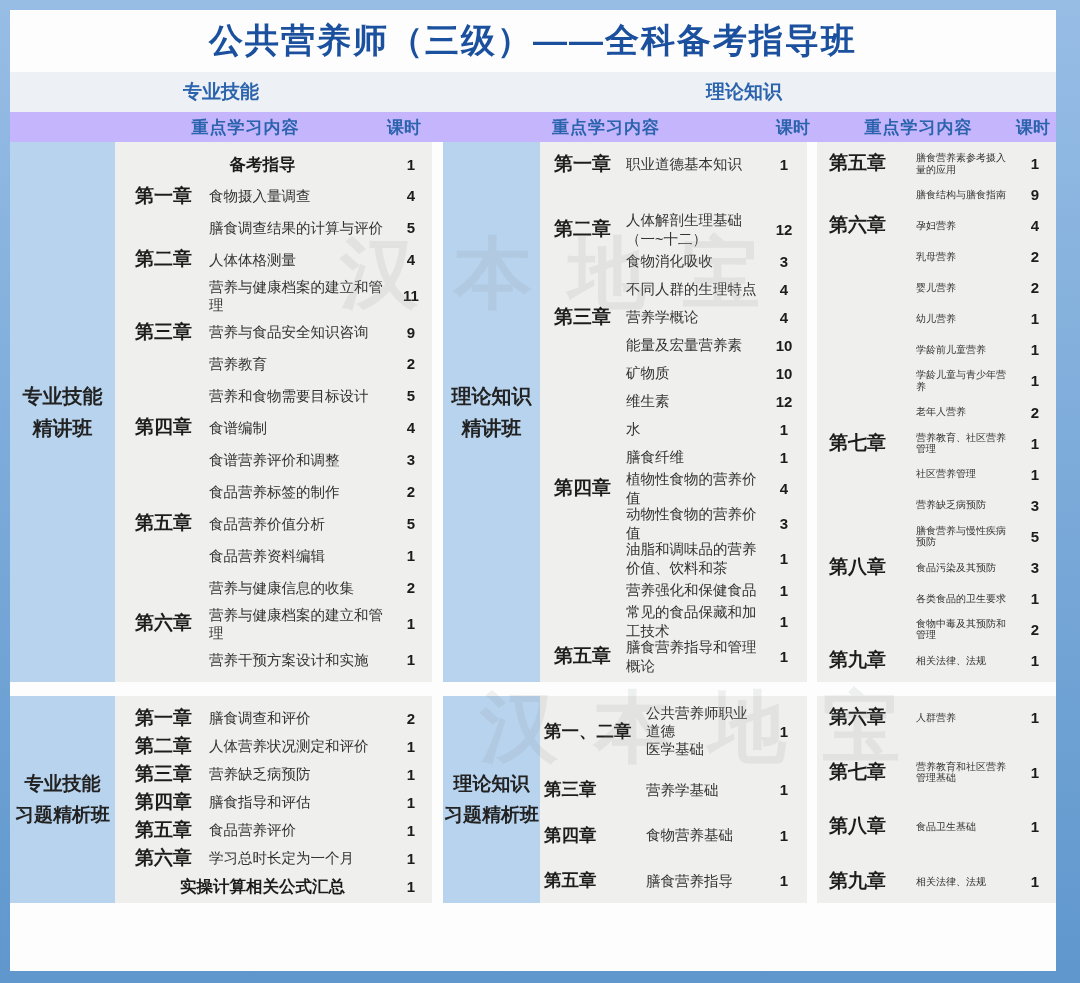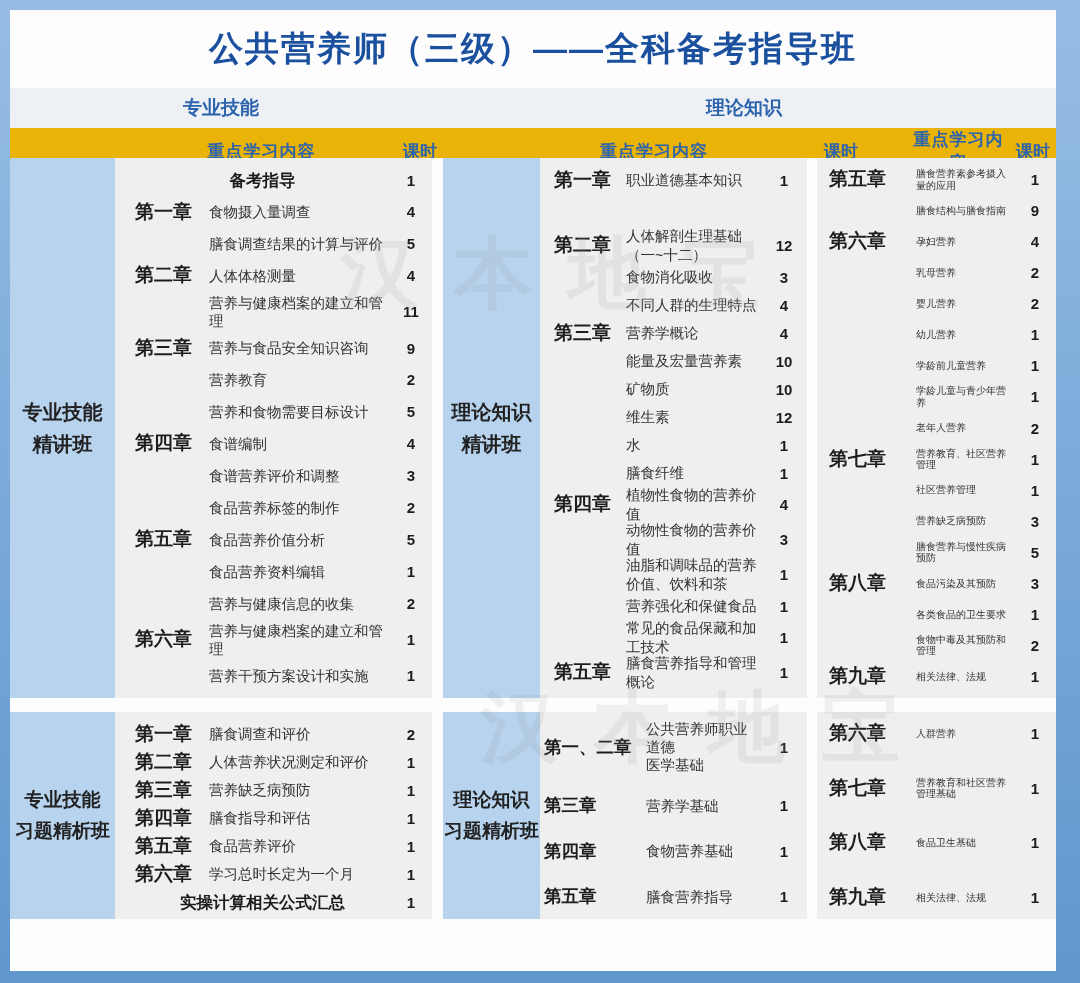--- a/index.html
+++ b/index.html
@@ -8,30 +8,30 @@
     --title-color:#1b509e; --header-color:#2b63ad; --notes-color:#2456a4;
     --chapter-color:#1d1d1d; --topic-color:#333333;
   }
   *{margin:0;padding:0;box-sizing:border-box;}
   body{font-family:"Liberation Sans","DejaVu Sans",sans-serif;}
   .page{position:relative;width:1080px;height:983px;
     background:linear-gradient(180deg,var(--page-border-top),var(--page-border-bottom));
     padding:10px 24px 12px 10px;overflow:hidden;}
   .inner{width:100%;height:100%;background:#fdfdfd;display:flex;flex-direction:column;}
 
-  .title-band{height:78px;display:flex;align-items:center;justify-content:center;background:#fdfdfd;}
+  .title-band{height:62px;display:flex;align-items:center;justify-content:center;background:#fdfdfd;}
   .title-band h1{font-size:34px;font-weight:700;color:var(--title-color);letter-spacing:2px;}
 
   .band2{height:40px;background:var(--band2);display:flex;align-items:center;}
   .band2 .b2l{width:422px;text-align:center;}
   .band2 .b2r{flex:1;text-align:center;}
   .band2 span{font-size:19px;font-weight:700;color:var(--header-color);}
 
   .hdr-row{height:30px;display:grid;grid-template-columns:105px 317px 11px 374px 10px 1fr;
-    align-items:center;background:#eab308;gap:16px;}
+    align-items:center;background:#c4b5fd;}
   .hcell{display:flex;align-items:center;height:100%;}
   .h-content{flex:1;text-align:center;font-size:17px;font-weight:700;color:var(--header-color);letter-spacing:1px;}
   .h-hours{font-size:17px;font-weight:700;color:var(--header-color);text-align:center;}
   .h-c1 .h-hours{width:56px;}
   .h-c2 .h-hours{width:48px;}
   .h-c3 .h-hours{width:46px;}
 
   .main{display:grid;grid-template-columns:105px 317px 11px 97px 267px 10px 1fr;
     grid-template-rows:540px 14px 207px;background:#fdfdfd;}
   .sb{background:var(--sidebar);display:flex;align-items:center;justify-content:center;text-align:center;}

